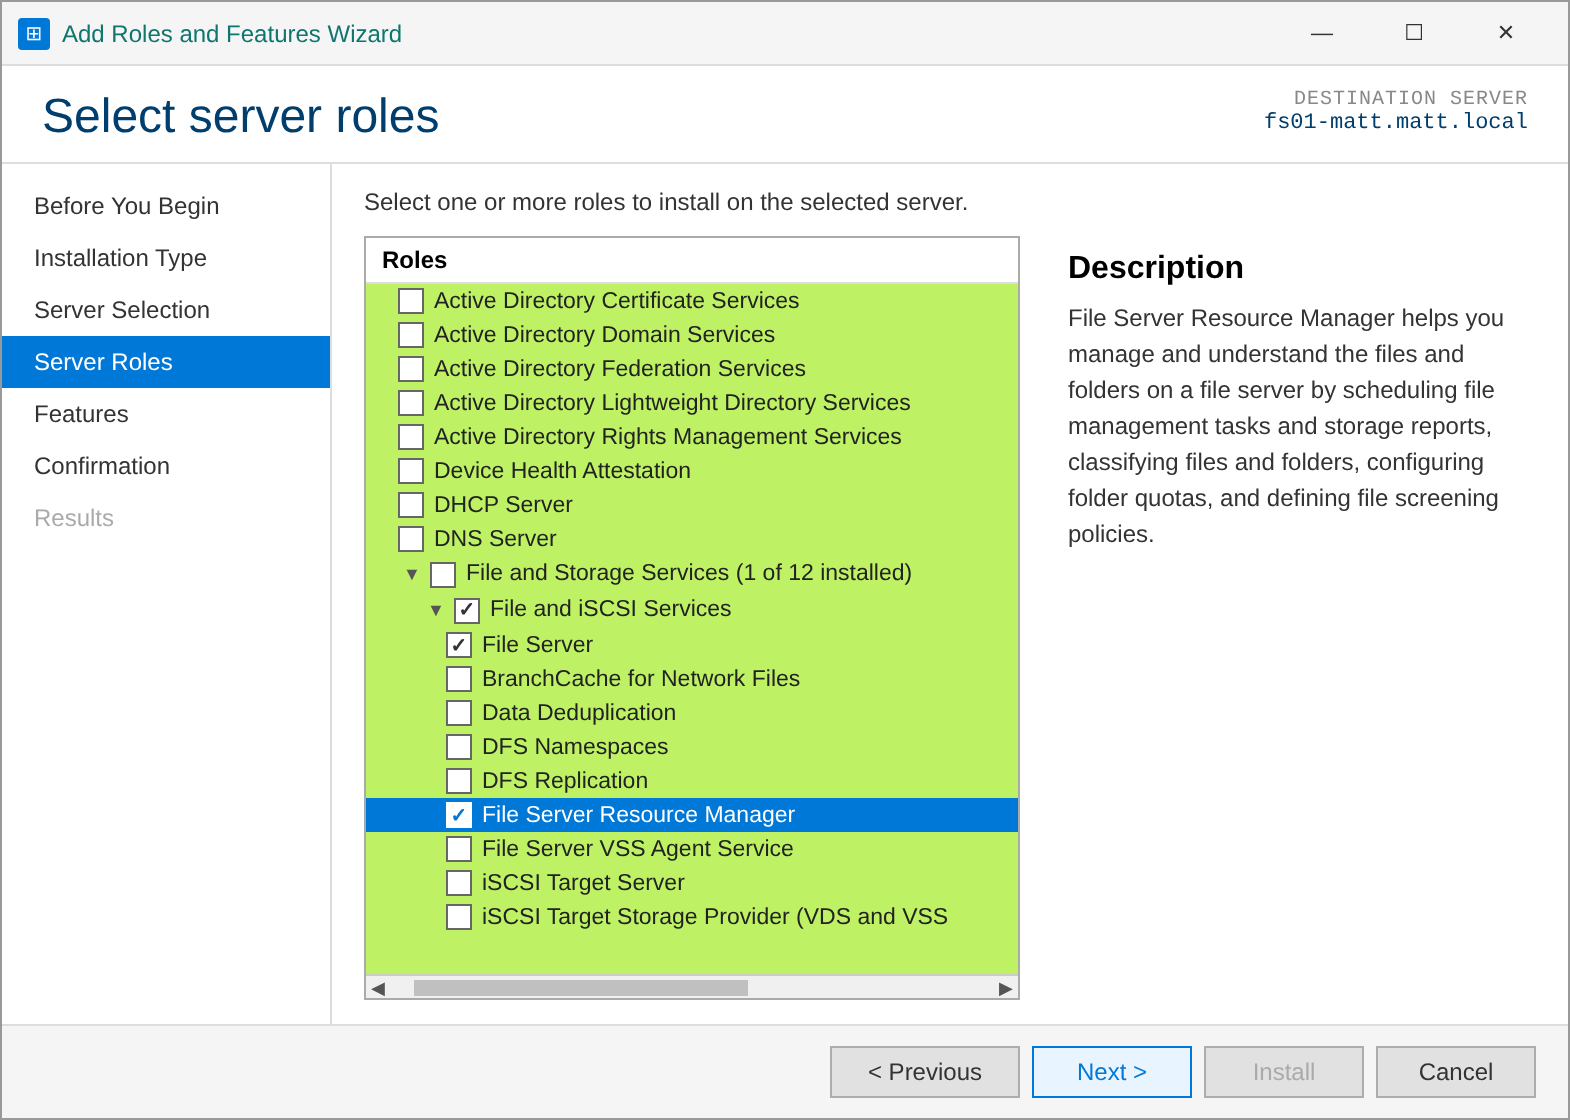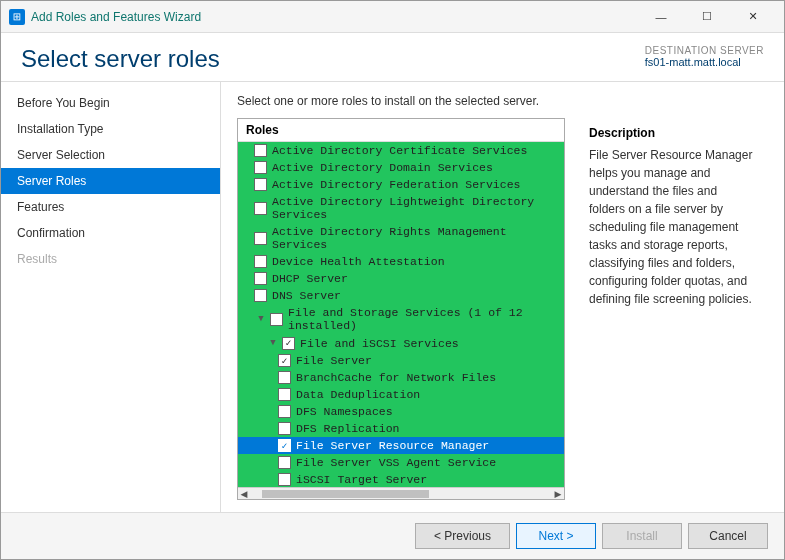--- a/index.html
+++ b/index.html
@@ -68,43 +68,44 @@
       justify-content: space-between;
       align-items: flex-start;
       flex-shrink: 0;
     }
     .page-title-text {
       font-size: 24px;
       font-weight: 300;
       color: #003e6e;
     }
     .destination-server {
-      text-align: left;
+      text-align: right;
       font-size: 11px;
       color: #555;
+      font-family: Liberation Mono, monospace;
     }
     .destination-server .ds-label {
       color: #888;
       font-size: 10px;
       text-transform: uppercase;
       letter-spacing: 0.5px;
     }
     .destination-server .ds-value {
       color: #003e6e;
       font-size: 11px;
     }
 
     .content-area {
       display: flex;
       flex: 1;
       overflow: hidden;
     }
 
     .sidebar {
-      width: 220px;
+      width: 165px;
       background: #fff;
       border-right: 1px solid #ddd;
       padding: 8px 0;
       flex-shrink: 0;
     }
     .sidebar-item {
       padding: 6px 16px;
       cursor: pointer;
       font-size: 12px;
       color: #333;
@@ -151,22 +152,21 @@
       font-weight: 600;
       font-size: 12px;
       padding: 4px 8px;
       background: #fff;
       border-bottom: 1px solid #ddd;
     }
     .roles-list-scroll {
       overflow-y: auto;
       overflow-x: hidden;
       flex: 1;
-      background: #22c55e;
-      font-family: Liberation Mono, monospace;
+      background: #bef264;
     }
     .roles-list-scroll::-webkit-scrollbar { width: 12px; }
     .roles-list-scroll::-webkit-scrollbar-track { background: #f0f0f0; }
     .roles-list-scroll::-webkit-scrollbar-thumb { background: #c0c0c0; border: 2px solid #f0f0f0; }
 
     .role-item {
       display: flex;
       align-items: center;
       padding: 2px 4px;
       font-size: 11.5px;
@@ -248,21 +248,21 @@
       text-align: center;
       flex-shrink: 0;
     }
 
     .description-panel {
       flex: 1;
       padding: 8px 12px;
     }
     .description-title {
       font-weight: 700;
-      font-size: 12px;
+      font-size: 16px;
       margin-bottom: 6px;
     }
     .description-text {
       font-size: 12px;
       color: #333;
       line-height: 1.5;
     }
 
     .footer {
       background: #f5f5f5;

